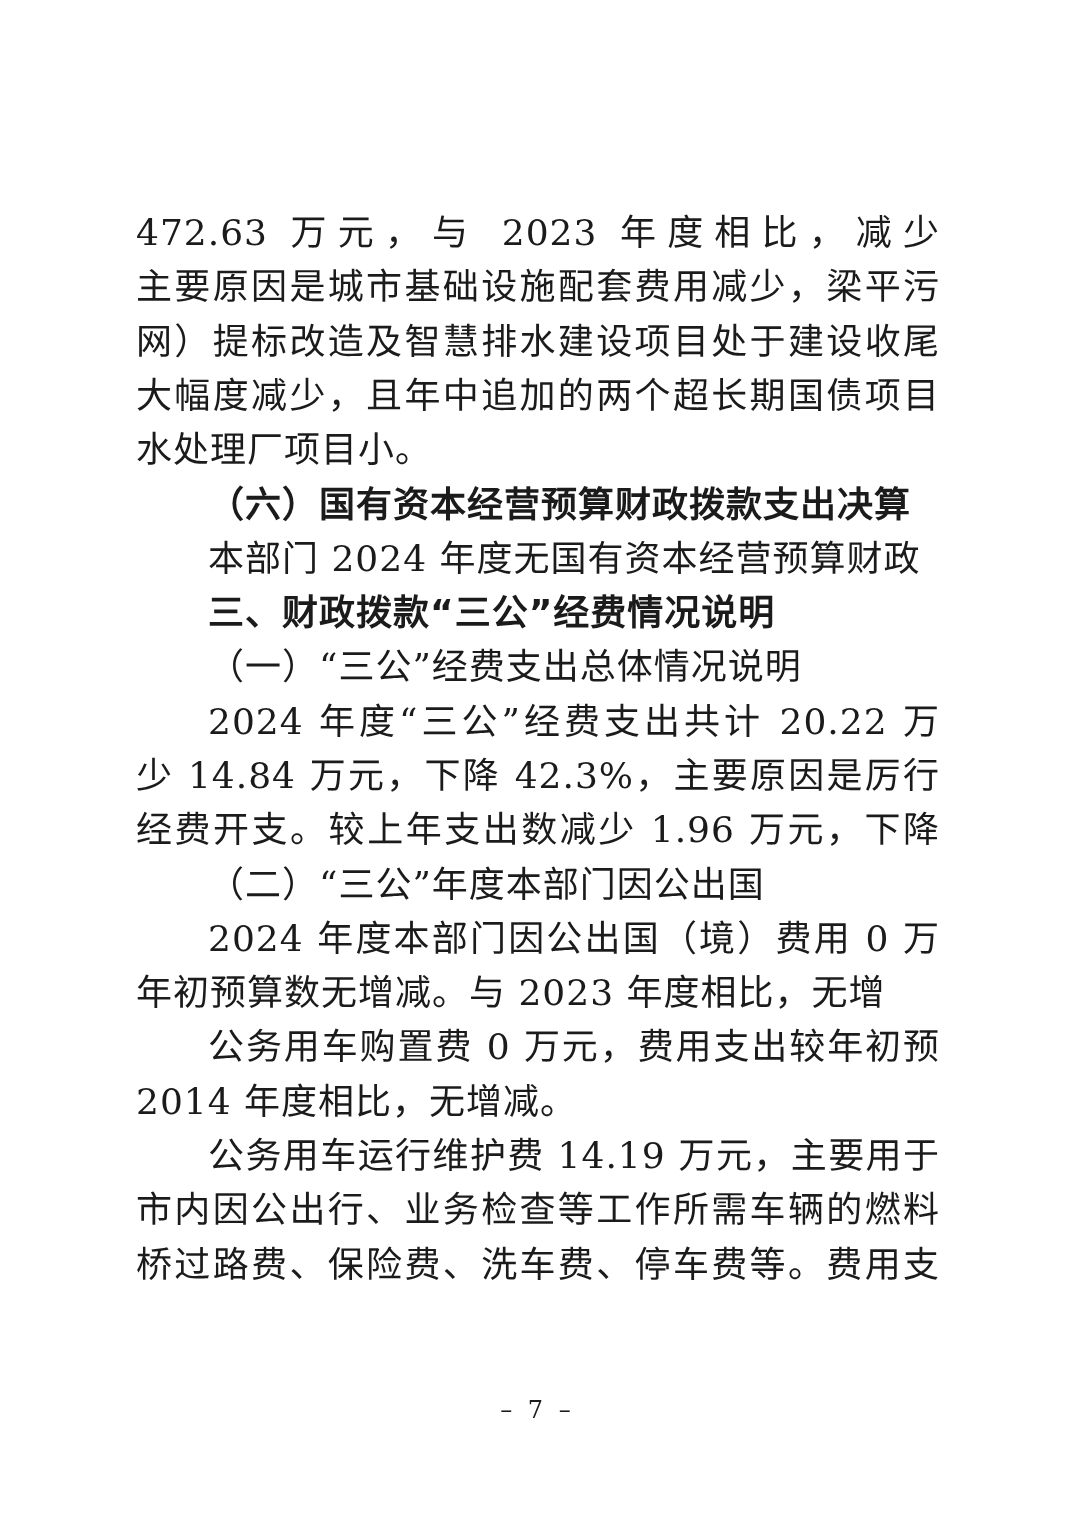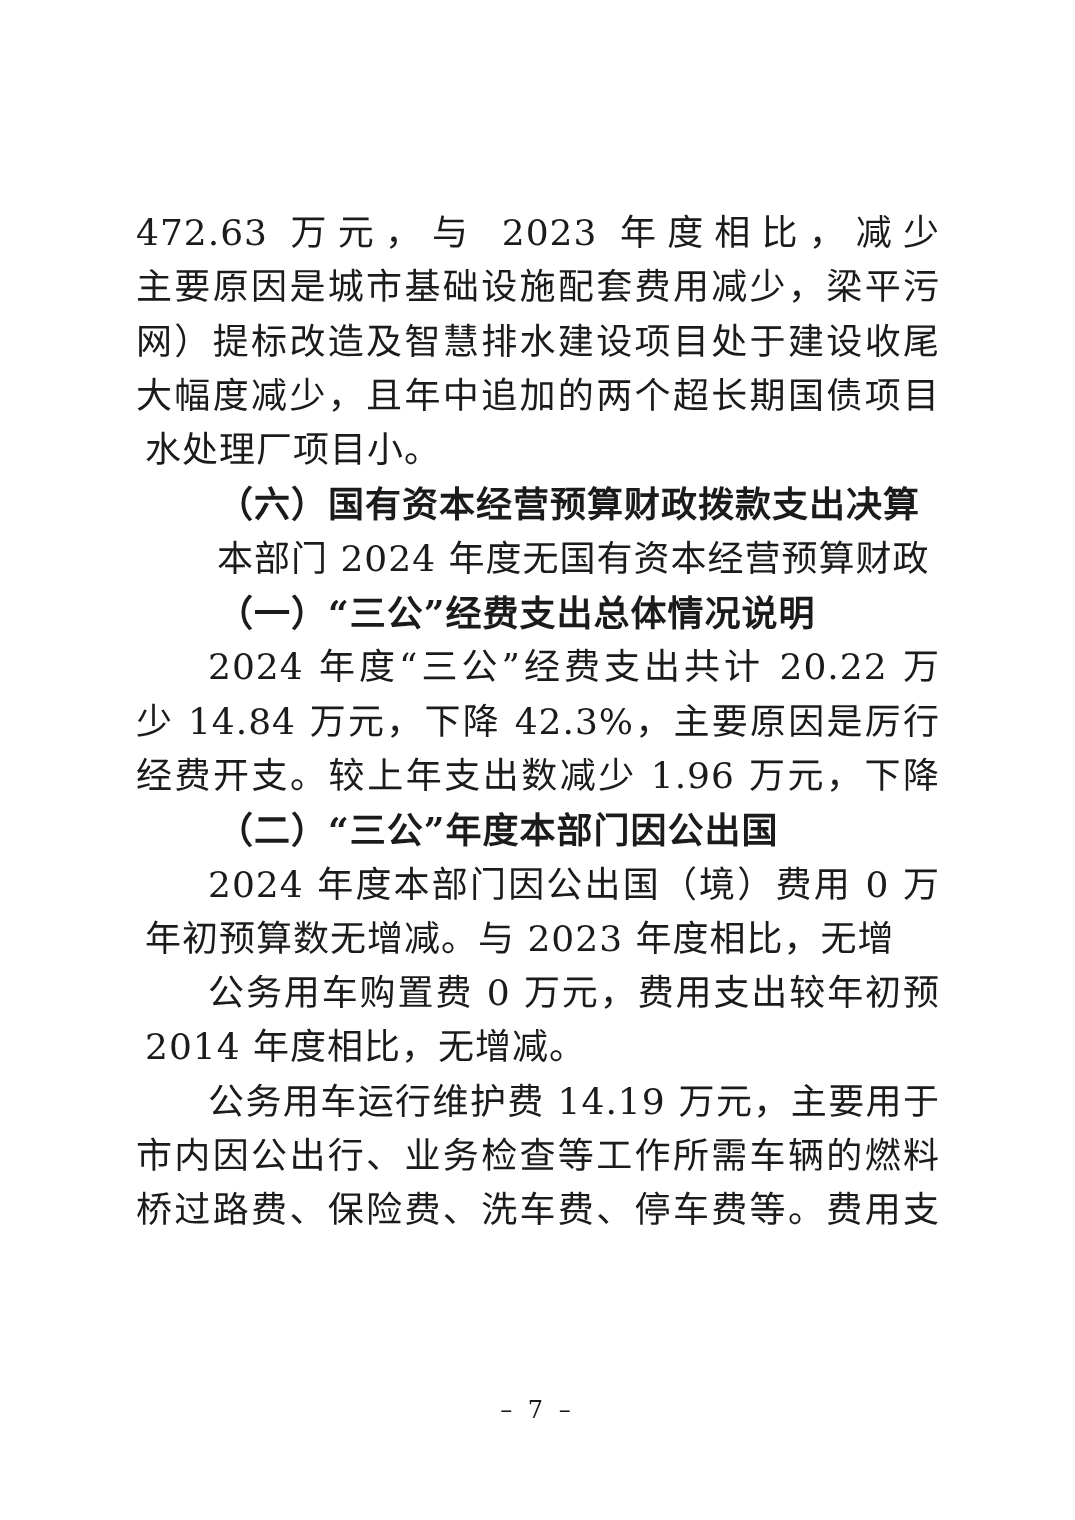--- a/index.html
+++ b/index.html
@@ -30,35 +30,34 @@
     letter-spacing: 1px;
     white-space: normal;
   }
   .align-justify {
     text-align: justify;
     text-align-last: justify;
   }
   .align-left {
     text-align: left;
     text-align-last: left;
-    margin-left: 9px;
   }
   .indent {
     text-indent: 72px;
   }
   .style-body {
     font-weight: normal;
   }
   
   .style-kai-bold {
     font-weight: 600;
   }
   
   .style-kai {
-    font-weight: bold;
+    font-weight: normal;
   }
   
   .style-hei-bold {
     font-family: "DejaVu Sans", sans-serif;
     font-weight: bold;
   }
   .footer {
     position: absolute;
     left: 0;
     top: 1396px;
@@ -75,20 +74,21 @@
 <div class="page">
   <div class="content">
 
   <div class="line align-justify style-body">472.63 万元，与 2023 年度相比，减少 1852.13 万元，下降 79.7%，</div>
       <div class="line align-justify style-body">主要原因是城市基础设施配套费用减少，梁平污水处理厂（含管</div>
       <div class="line align-justify style-body">网）提标改造及智慧排水建设项目处于建设收尾阶段，资金需求</div>
       <div class="line align-justify style-body">大幅度减少，且年中追加的两个超长期国债项目规模较上年度污</div>
       <div class="line align-left style-body">水处理厂项目小。</div>
       <div class="line align-left style-kai-bold indent">（六）国有资本经营预算财政拨款支出决算情况说明</div>
       <div class="line align-left style-body indent">本部门 2024 年度无国有资本经营预算财政拨款支出。</div>
+      <div class="line align-left style-hei-bold indent">三、财政拨款“三公”经费情况说明</div>
       <div class="line align-left style-kai indent">（一）“三公”经费支出总体情况说明</div>
       <div class="line align-justify style-body indent">2024 年度“三公”经费支出共计 20.22 万元，较年初预算数减</div>
       <div class="line align-justify style-body">少 14.84 万元，下降 42.3%，主要原因是厉行节约，压减“三公”</div>
       <div class="line align-justify style-body">经费开支。较上年支出数减少 1.96 万元，下降 8.8%，主要原因</div>
       <div class="line align-left style-kai indent">（二）“三公”年度本部门因公出国</div>
       <div class="line align-justify style-body indent">2024 年度本部门因公出国（境）费用 0 万元，费用支出较</div>
       <div class="line align-left style-body">年初预算数无增减。与 2023 年度相比，无增减。</div>
       <div class="line align-justify style-body indent">公务用车购置费 0 万元，费用支出较年初预算数无增减。与</div>
       <div class="line align-left style-body">2014 年度相比，无增减。</div>
       <div class="line align-justify style-body indent">公务用车运行维护费 14.19 万元，主要用于机要文件交换、</div>

